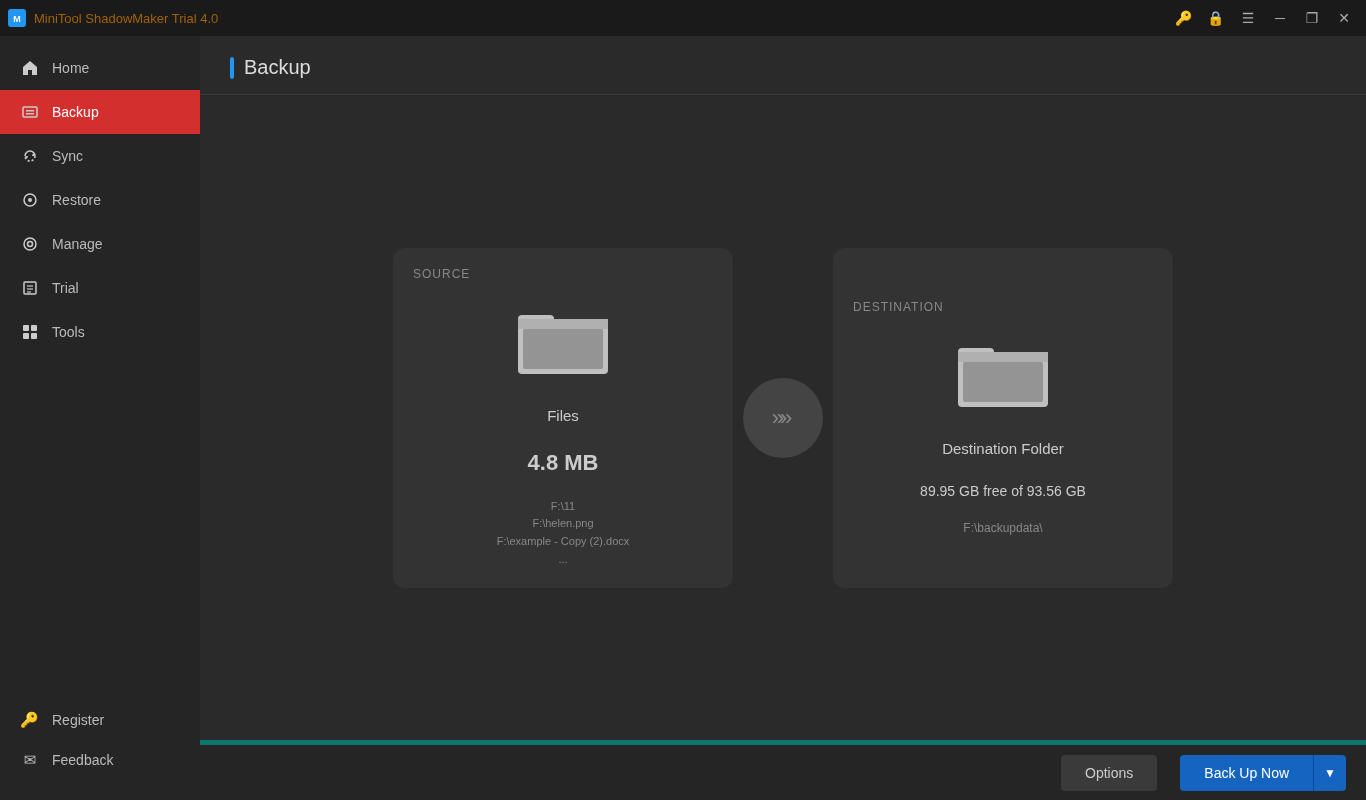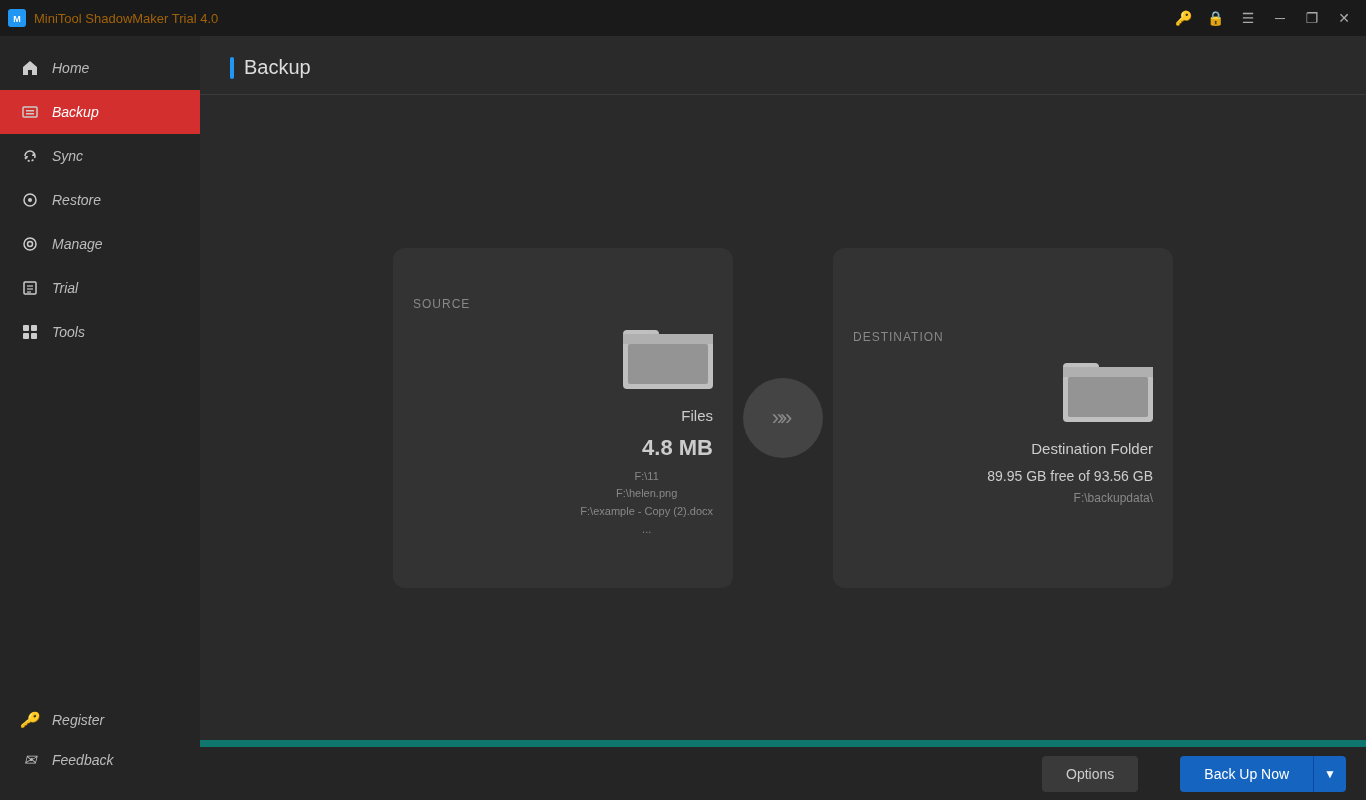--- a/index.html
+++ b/index.html
@@ -69,21 +69,20 @@
     }
 
     
     #sidebar {
       width: 200px;
       height: 100%;
       background: #252525;
       display: flex;
       flex-direction: column;
       padding-top: 10px;
-      font-style: italic;
     }
     .nav-item {
       display: flex;
       align-items: center;
       gap: 12px;
       padding: 12px 20px;
       cursor: pointer;
       color: #bbb;
       font-size: 14px;
       border-radius: 0;
@@ -154,25 +153,25 @@
     }
 
     
     .backup-card {
       width: 340px;
       height: 340px;
       background: #333333;
       border-radius: 12px;
       display: flex;
       flex-direction: column;
-      align-items: flex-end;
+      align-items: center;
       justify-content: center;
       cursor: pointer;
       padding: 20px;
-      gap: 1px;
+      gap: 16px;
     }
 
     .card-label {
       color: #888;
       font-size: 12px;
       letter-spacing: 1px;
       text-transform: uppercase;
       align-self: flex-start;
       margin-bottom: 10px;
     }
@@ -232,22 +231,22 @@
     }
 
     
     #footer {
       height: 60px;
       background: #252525;
       display: flex;
       align-items: center;
       justify-content: flex-end;
       padding: 0 20px;
-      gap: 22px;
-      border-top: 7px solid #0f766e;
+      gap: 3px;
+      border-top: 5px solid #0f766e;
     }
     #options-button {
       padding: 10px 24px;
       background: #3a3a3a;
       color: #ccc;
       border: none;
       border-radius: 4px;
       font-size: 14px;
       cursor: pointer;
     }

